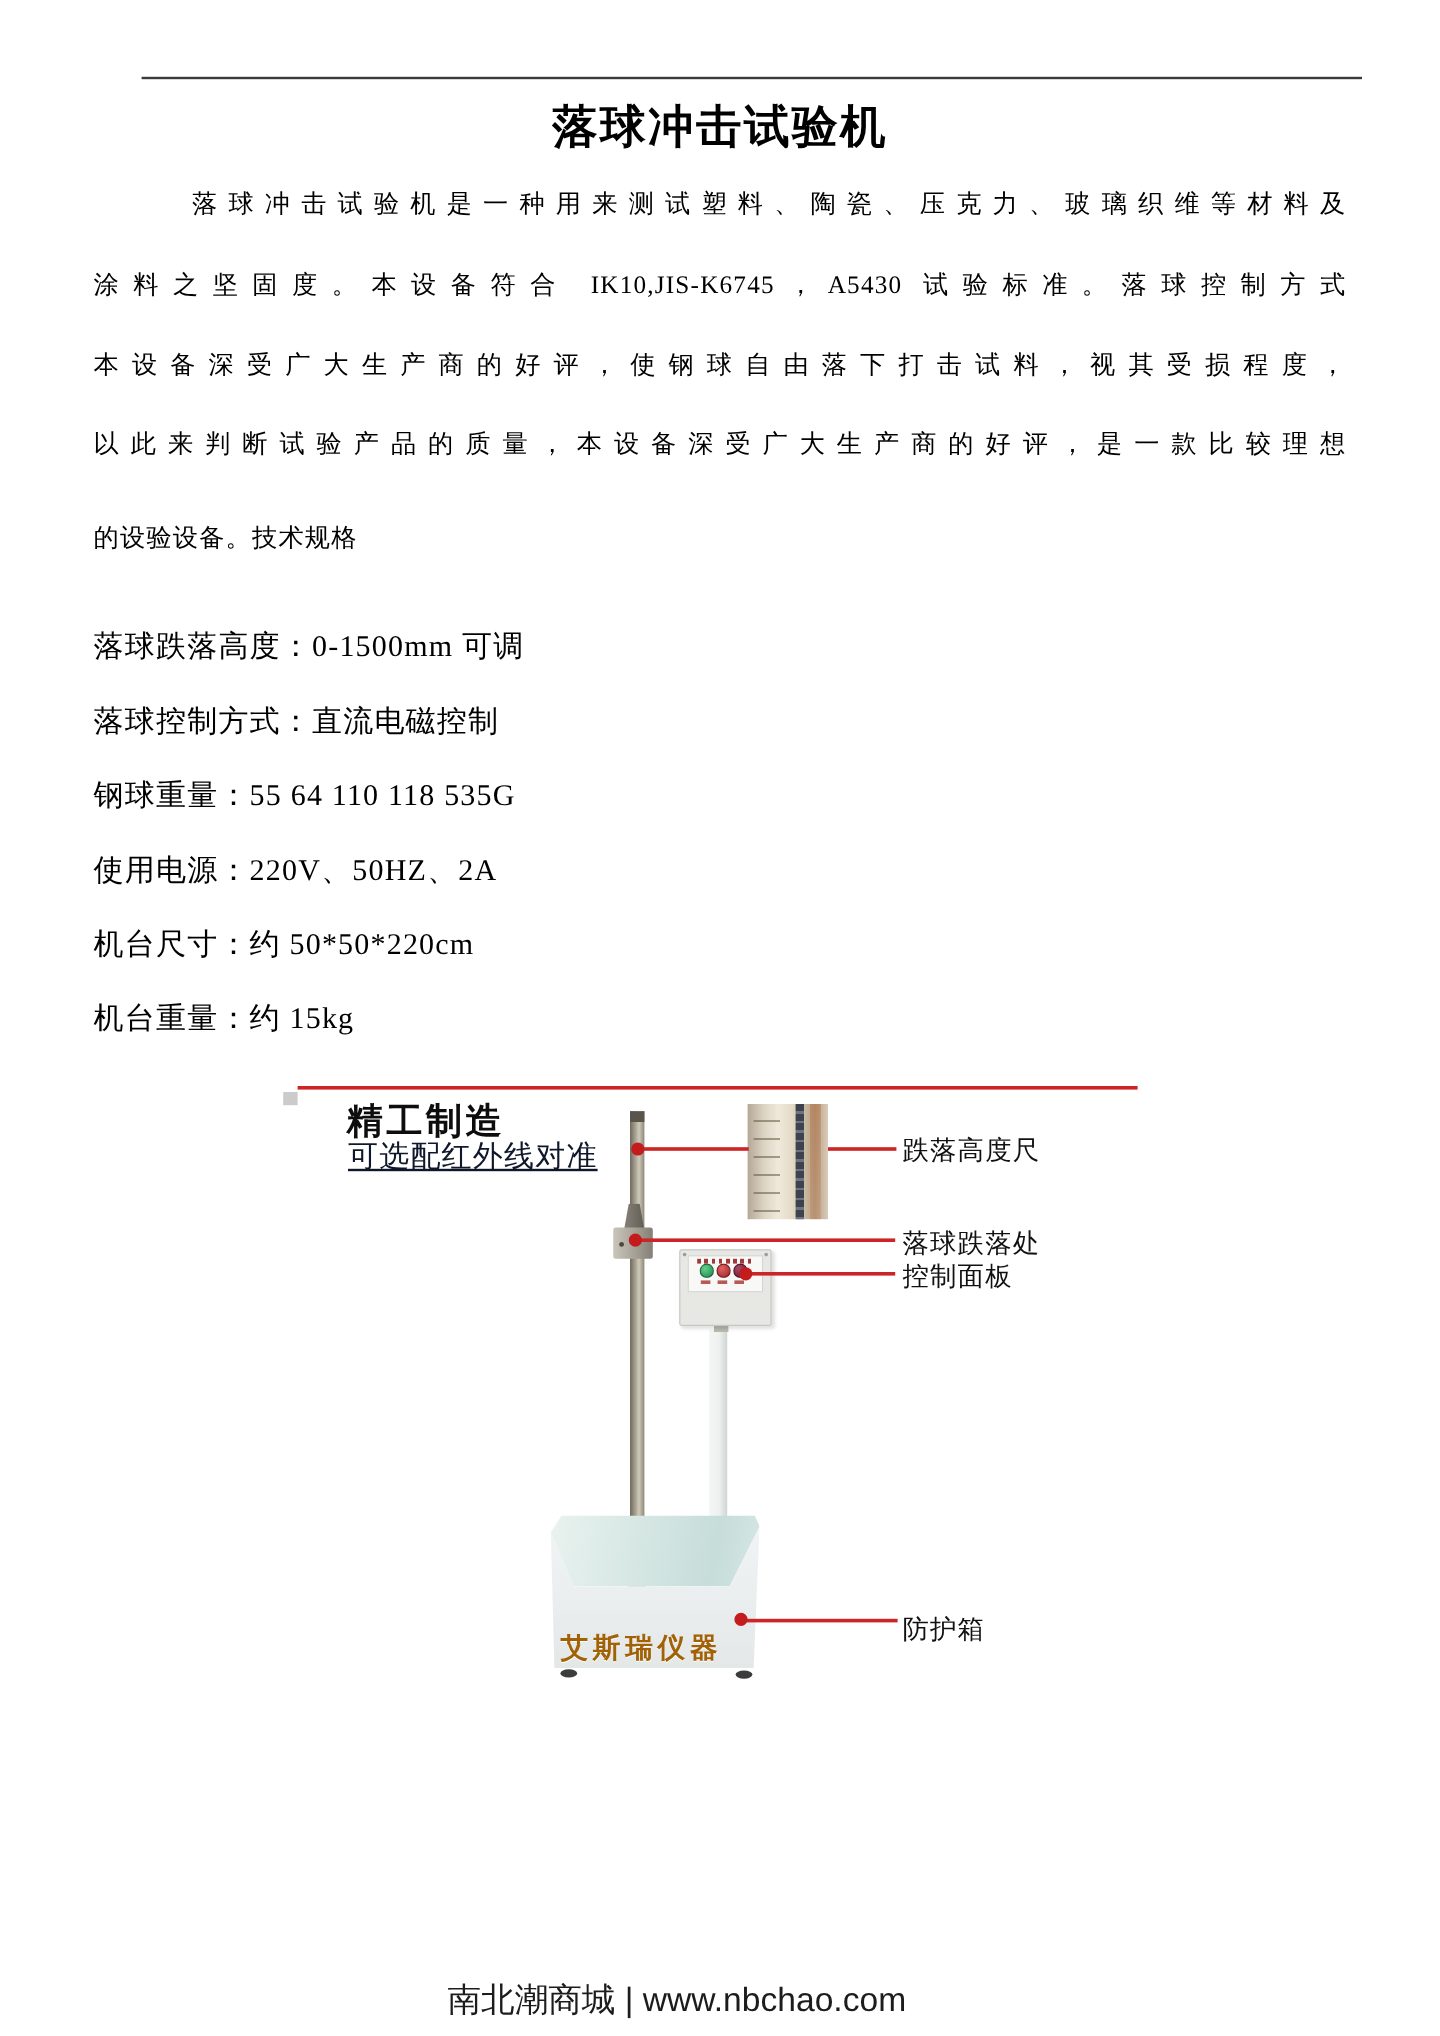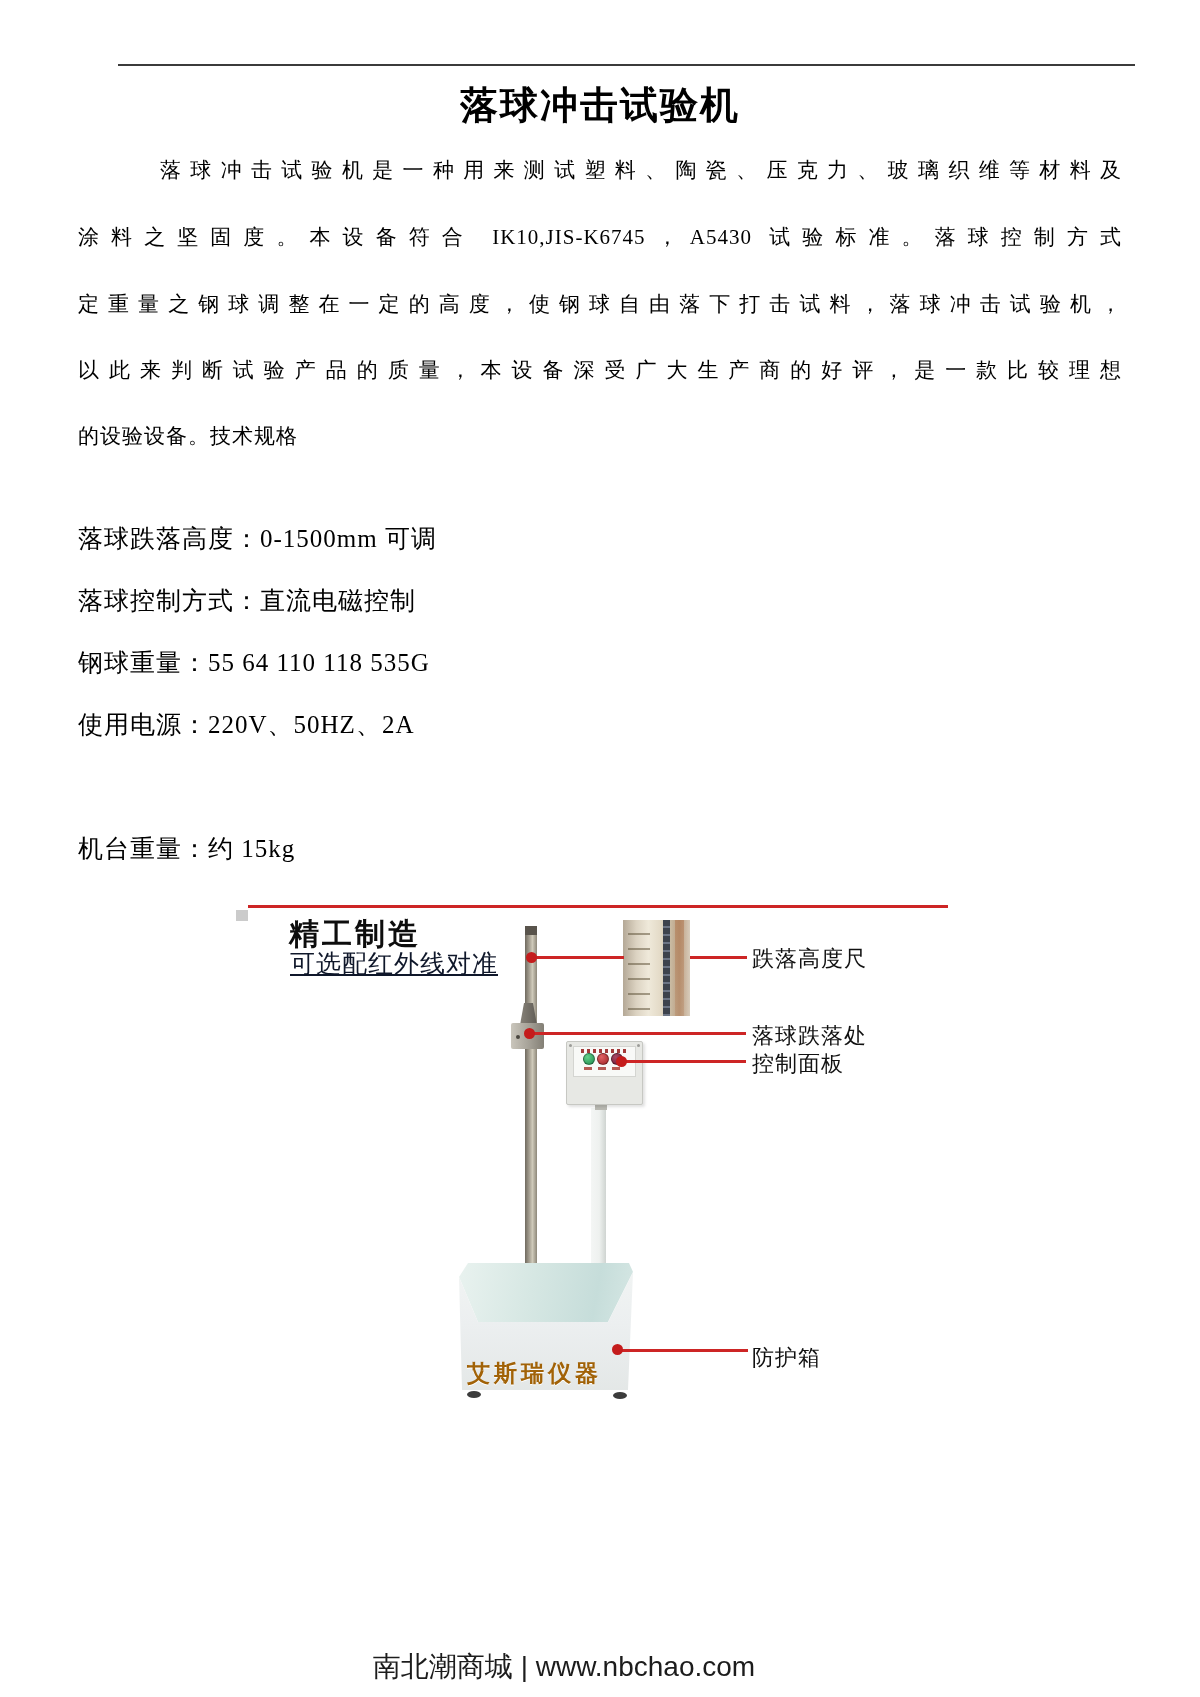--- a/index.html
+++ b/index.html
@@ -12,21 +12,21 @@
   .doc-title{left:0;top:80px;width:1200px;text-align:center;font-size:38px;font-weight:700;
              letter-spacing:2px;font-family:"Liberation Sans", sans-serif;color:#000;}
 
   
   .intro-line{left:78px;width:1044px;font-size:21px;letter-spacing:1px;white-space:nowrap;
               text-align:justify;text-align-last:justify;}
   .intro-1{left:160px;width:962px;top:156px;}
   .intro-2{top:223px;}
   .intro-3{top:290px;}
   .intro-4{top:356px;}
-  .intro-5{top:422px;text-align:center;text-align-last:left;}
+  .intro-5{top:434px;text-align:center;text-align-last:left;}
 
   .spec-line{left:78px;font-size:25px;letter-spacing:1px;white-space:nowrap;margin-top:44px;}
   .spec-0{top:478px;} .spec-1{top:540px;} .spec-2{top:602px;}
   .spec-3{top:664px;} .spec-4{top:726px;} .spec-5{top:788px;}
 
   
   .fig-rule{left:248px;top:905px;width:700px;height:3px;background:#cd2525;}
   .fig-gray-chip{left:236px;top:910px;width:12px;height:11px;background:#cbcbcb;}
   .fig-headline{left:289px;top:914px;font-size:30px;font-weight:700;letter-spacing:3px;
                 font-family:"Liberation Sans", sans-serif;color:#0d0d0d;}
@@ -116,28 +116,29 @@
 </head>
 <body>
 
 <div class="page">
 
   <div class="abs top-rule"></div>
   <div class="abs doc-title">落球冲击试验机</div>
 
   <div class="abs intro-line intro-1">落球冲击试验机是一种用来测试塑料、陶瓷、压克力、玻璃织维等材料及</div>
   <div class="abs intro-line intro-2">涂料之坚固度。本设备符合 IK10,JIS-K6745，A5430 试验标准。落球控制方式</div>
-  <div class="abs intro-line intro-3">定重量之钢球调整在一定的高度，使钢球自由落下打击试料，落球冲击试验机，</div>
+  <div class="abs intro-line intro-3">本设备深受广大生产商的好评，使钢球自由落下打击试料，视其受损程度，</div>
   <div class="abs intro-line intro-4">以此来判断试验产品的质量，本设备深受广大生产商的好评，是一款比较理想</div>
   <div class="abs intro-line intro-5">的设验设备。技术规格</div>
 
   <div class="abs spec-line spec-0">落球跌落高度：0-1500mm 可调</div>
   <div class="abs spec-line spec-1">落球控制方式：直流电磁控制</div>
   <div class="abs spec-line spec-2">钢球重量：55  64  110  118  535G</div>
   <div class="abs spec-line spec-3">使用电源：220V、50HZ、2A</div>
+  <div class="abs spec-line spec-4">机台尺寸：约 50*50*220cm</div>
   <div class="abs spec-line spec-5">机台重量：约 15kg</div>
 
   <div class="abs fig-rule"></div>
   <div class="abs fig-gray-chip"></div>
   <div class="abs fig-headline">精工制造</div>
   <div class="abs fig-subheadline">可选配红外线对准</div>
 
   <div class="abs pole"></div>
   <div class="abs pole-cap"></div>
   <div class="abs pole-magnet"></div>

